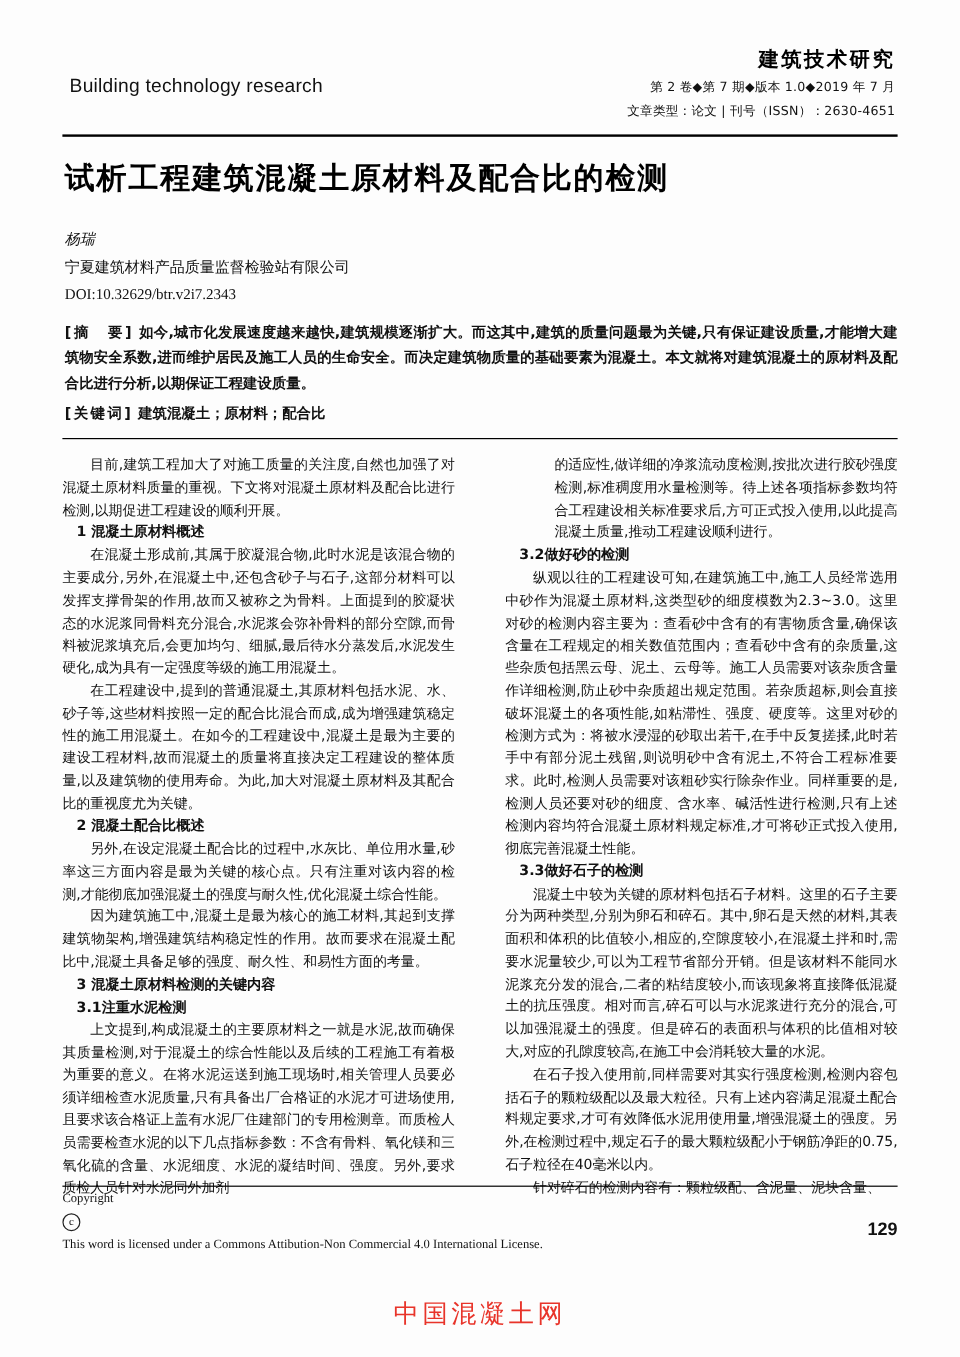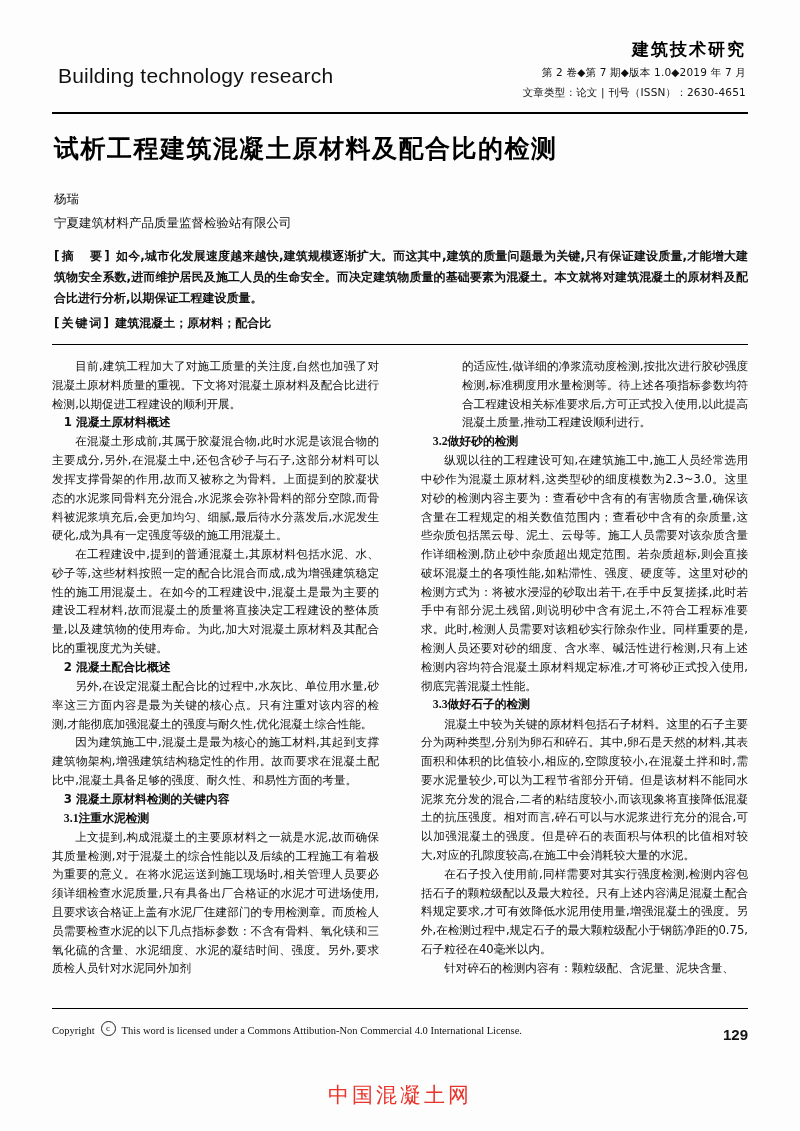--- a/index.html
+++ b/index.html
@@ -26,21 +26,21 @@
   
   .masthead {
     position: relative;
     height: 74px;
   }
   .journal-en {
     position: absolute;
     left: 6px;
     top: 30px;
     font-family: "Liberation Sans", sans-serif;
-    font-size: 21px;
+    font-size: 16px;
     letter-spacing: .2px;
     color: #111;
   }
   .journal-cn {
     position: absolute;
     right: 2px;
     top: 4px;
     font-family: "DejaVu Sans", sans-serif;
     font-weight: bold;
     font-size: 17px;
@@ -75,20 +75,21 @@
     font-weight: bold;
     font-size: 25px;
     letter-spacing: 1.5px;
     margin: 18px 0 0 2px;
     color: #000;
   }
   .author {
     font-family: "DejaVu Sans", sans-serif;
     font-size: 12.5px;
     margin: 26px 0 0 2px;
+    font-style: italic;
   }
   .affil {
     font-family: "DejaVu Sans", sans-serif;
     font-size: 12.5px;
     margin: 7px 0 0 2px;
   }
   .doi {
     font-family: "Liberation Serif", serif;
     font-size: 12.5px;
     margin: 6px 0 0 2px;
@@ -146,21 +147,20 @@
     font-weight: bold;
     text-indent: 1em;
     line-height: 1.62;
   }
   .col h4 {
     margin: 0;
     font-size: 11.8px;
     font-weight: bold;
     text-indent: 1em;
     line-height: 1.62;
-    font-family: Liberation Serif, serif;
   }
   
   .footer {
     position: absolute;
     left: 52px;
     right: 52px;
     bottom: 88px;
   }
   .footer-rule {
     border-top: 1px solid #000;
@@ -168,23 +168,24 @@
   .footer-row {
     display: flex;
     align-items: center;
     justify-content: space-between;
     margin-top: 5px;
   }
   .license {
     font-family: "Liberation Serif", serif;
     font-size: 10.5px;
     display: flex;
-    align-items: flex-end;
+    align-items: flex-start;
     gap: 6px;
     color: #111;
+    flex-direction: column;
   }
   .cc-badge {
     display: inline-block;
     width: 13px;
     height: 13px;
     border: 1px solid #222;
     border-radius: 50%;
     font-size: 9px;
     line-height: 12px;
     text-align: center;
@@ -219,20 +220,21 @@
     <div class="issue-line">第 2 卷◆第 7 期◆版本 1.0◆2019 年 7 月</div>
     <div class="issue-line2">文章类型：论文 | 刊号（ISSN）：2630-4651</div>
   </div>
 
   <div class="rule-thick"></div>
 
   <h1 class="title">试析工程建筑混凝土原材料及配合比的检测</h1>
 
   <div class="author">杨瑞</div>
   <div class="affil">宁夏建筑材料产品质量监督检验站有限公司</div>
+  <div class="doi">DOI:10.32629/btr.v2i7.2343</div>
 
   <div class="abstract">
     <span class="abs-label">[摘　要]</span>
     <span>如今,城市化发展速度越来越快,建筑规模逐渐扩大。而这其中,建筑的质量问题最为关键,只有保证建设质量,才能增大建筑物安全系数,进而维护居民及施工人员的生命安全。而决定建筑物质量的基础要素为混凝土。本文就将对建筑混凝土的原材料及配合比进行分析,以期保证工程建设质量。</span>
   </div>
   <div class="keywords">
     <span class="abs-label">[关键词]</span>
     <span>建筑混凝土；原材料；配合比</span>
   </div>
 

